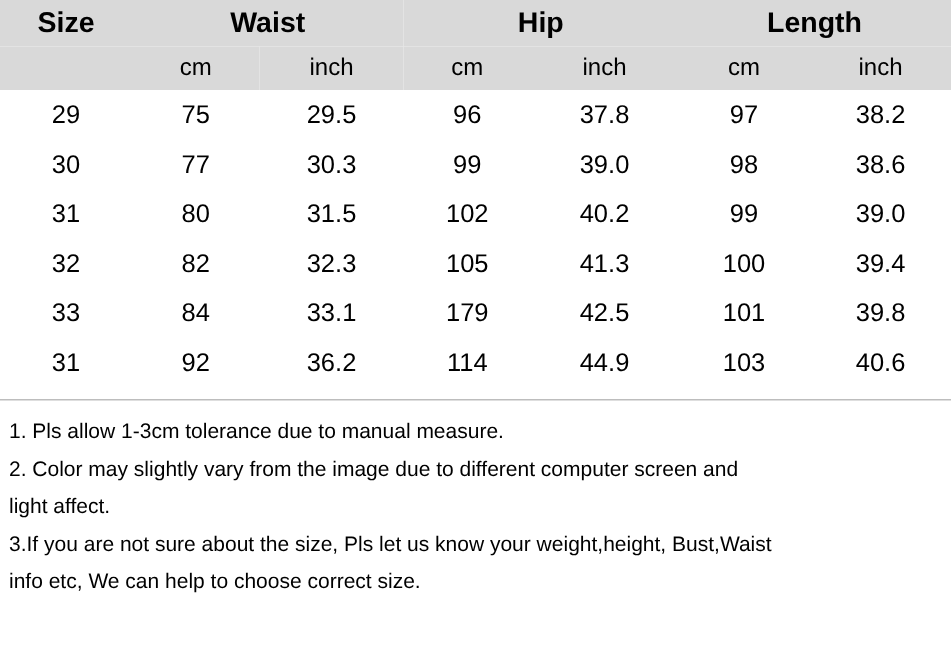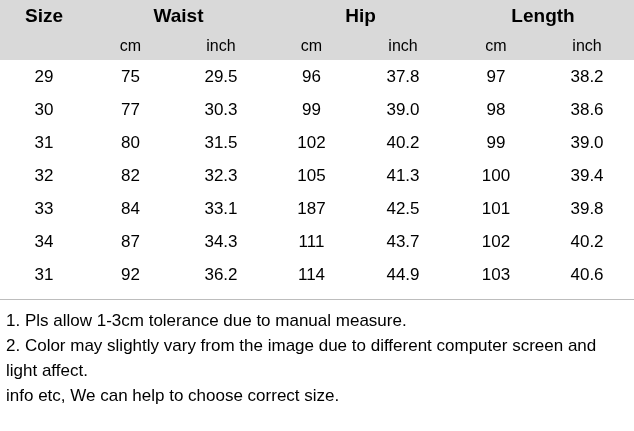--- a/index.html
+++ b/index.html
@@ -82,21 +82,21 @@
   .divider {
     width: 634px;
     height: 1px;
     background: #bdbdbd;
   }
   .notes {
     padding: 10px 6px 0 6px;
     box-sizing: border-box;
   }
   .note {
-    font-size: 17px;
+    font-size: 14px;
     line-height: 21px;
     color: #000;
     margin: 0 0 4px 0;
   }
   .note-last {
     margin-bottom: 0;
   }
   .gap {
     height: 8px;
   }
@@ -167,49 +167,41 @@
         <td>32.3</td>
         <td>105</td>
         <td>41.3</td>
         <td>100</td>
         <td>39.4</td>
       </tr>
       <tr class="data-row">
         <td>33</td>
         <td>84</td>
         <td>33.1</td>
-        <td>187</td>
+        <td>179</td>
         <td>42.5</td>
         <td>101</td>
         <td>39.8</td>
-      </tr>
-      <tr class="data-row">
-        <td>34</td>
-        <td>87</td>
-        <td>34.3</td>
-        <td>111</td>
-        <td>43.7</td>
-        <td>102</td>
-        <td>40.2</td>
       </tr>
       <tr class="data-row">
         <td>31</td>
         <td>92</td>
         <td>36.2</td>
         <td>114</td>
         <td>44.9</td>
         <td>103</td>
         <td>40.6</td>
       </tr>
     </tbody>
   </table>
 
   <div class="gap"></div>
   <div class="divider"></div>
 
   <div class="notes">
     <p class="note">1. Pls allow 1-3cm tolerance due to manual measure.</p>
     <p class="note">2. Color may slightly vary from the image due to different computer screen and</p>
     <p class="note">light affect.</p>
+    <p class="note">3.If you are not sure about the size, Pls let us know your weight,height, Bust,Waist</p>
     <p class="note note-last">info etc, We can help   to choose correct size.</p>
   </div>
 
 </div>
 
 </body></html>

